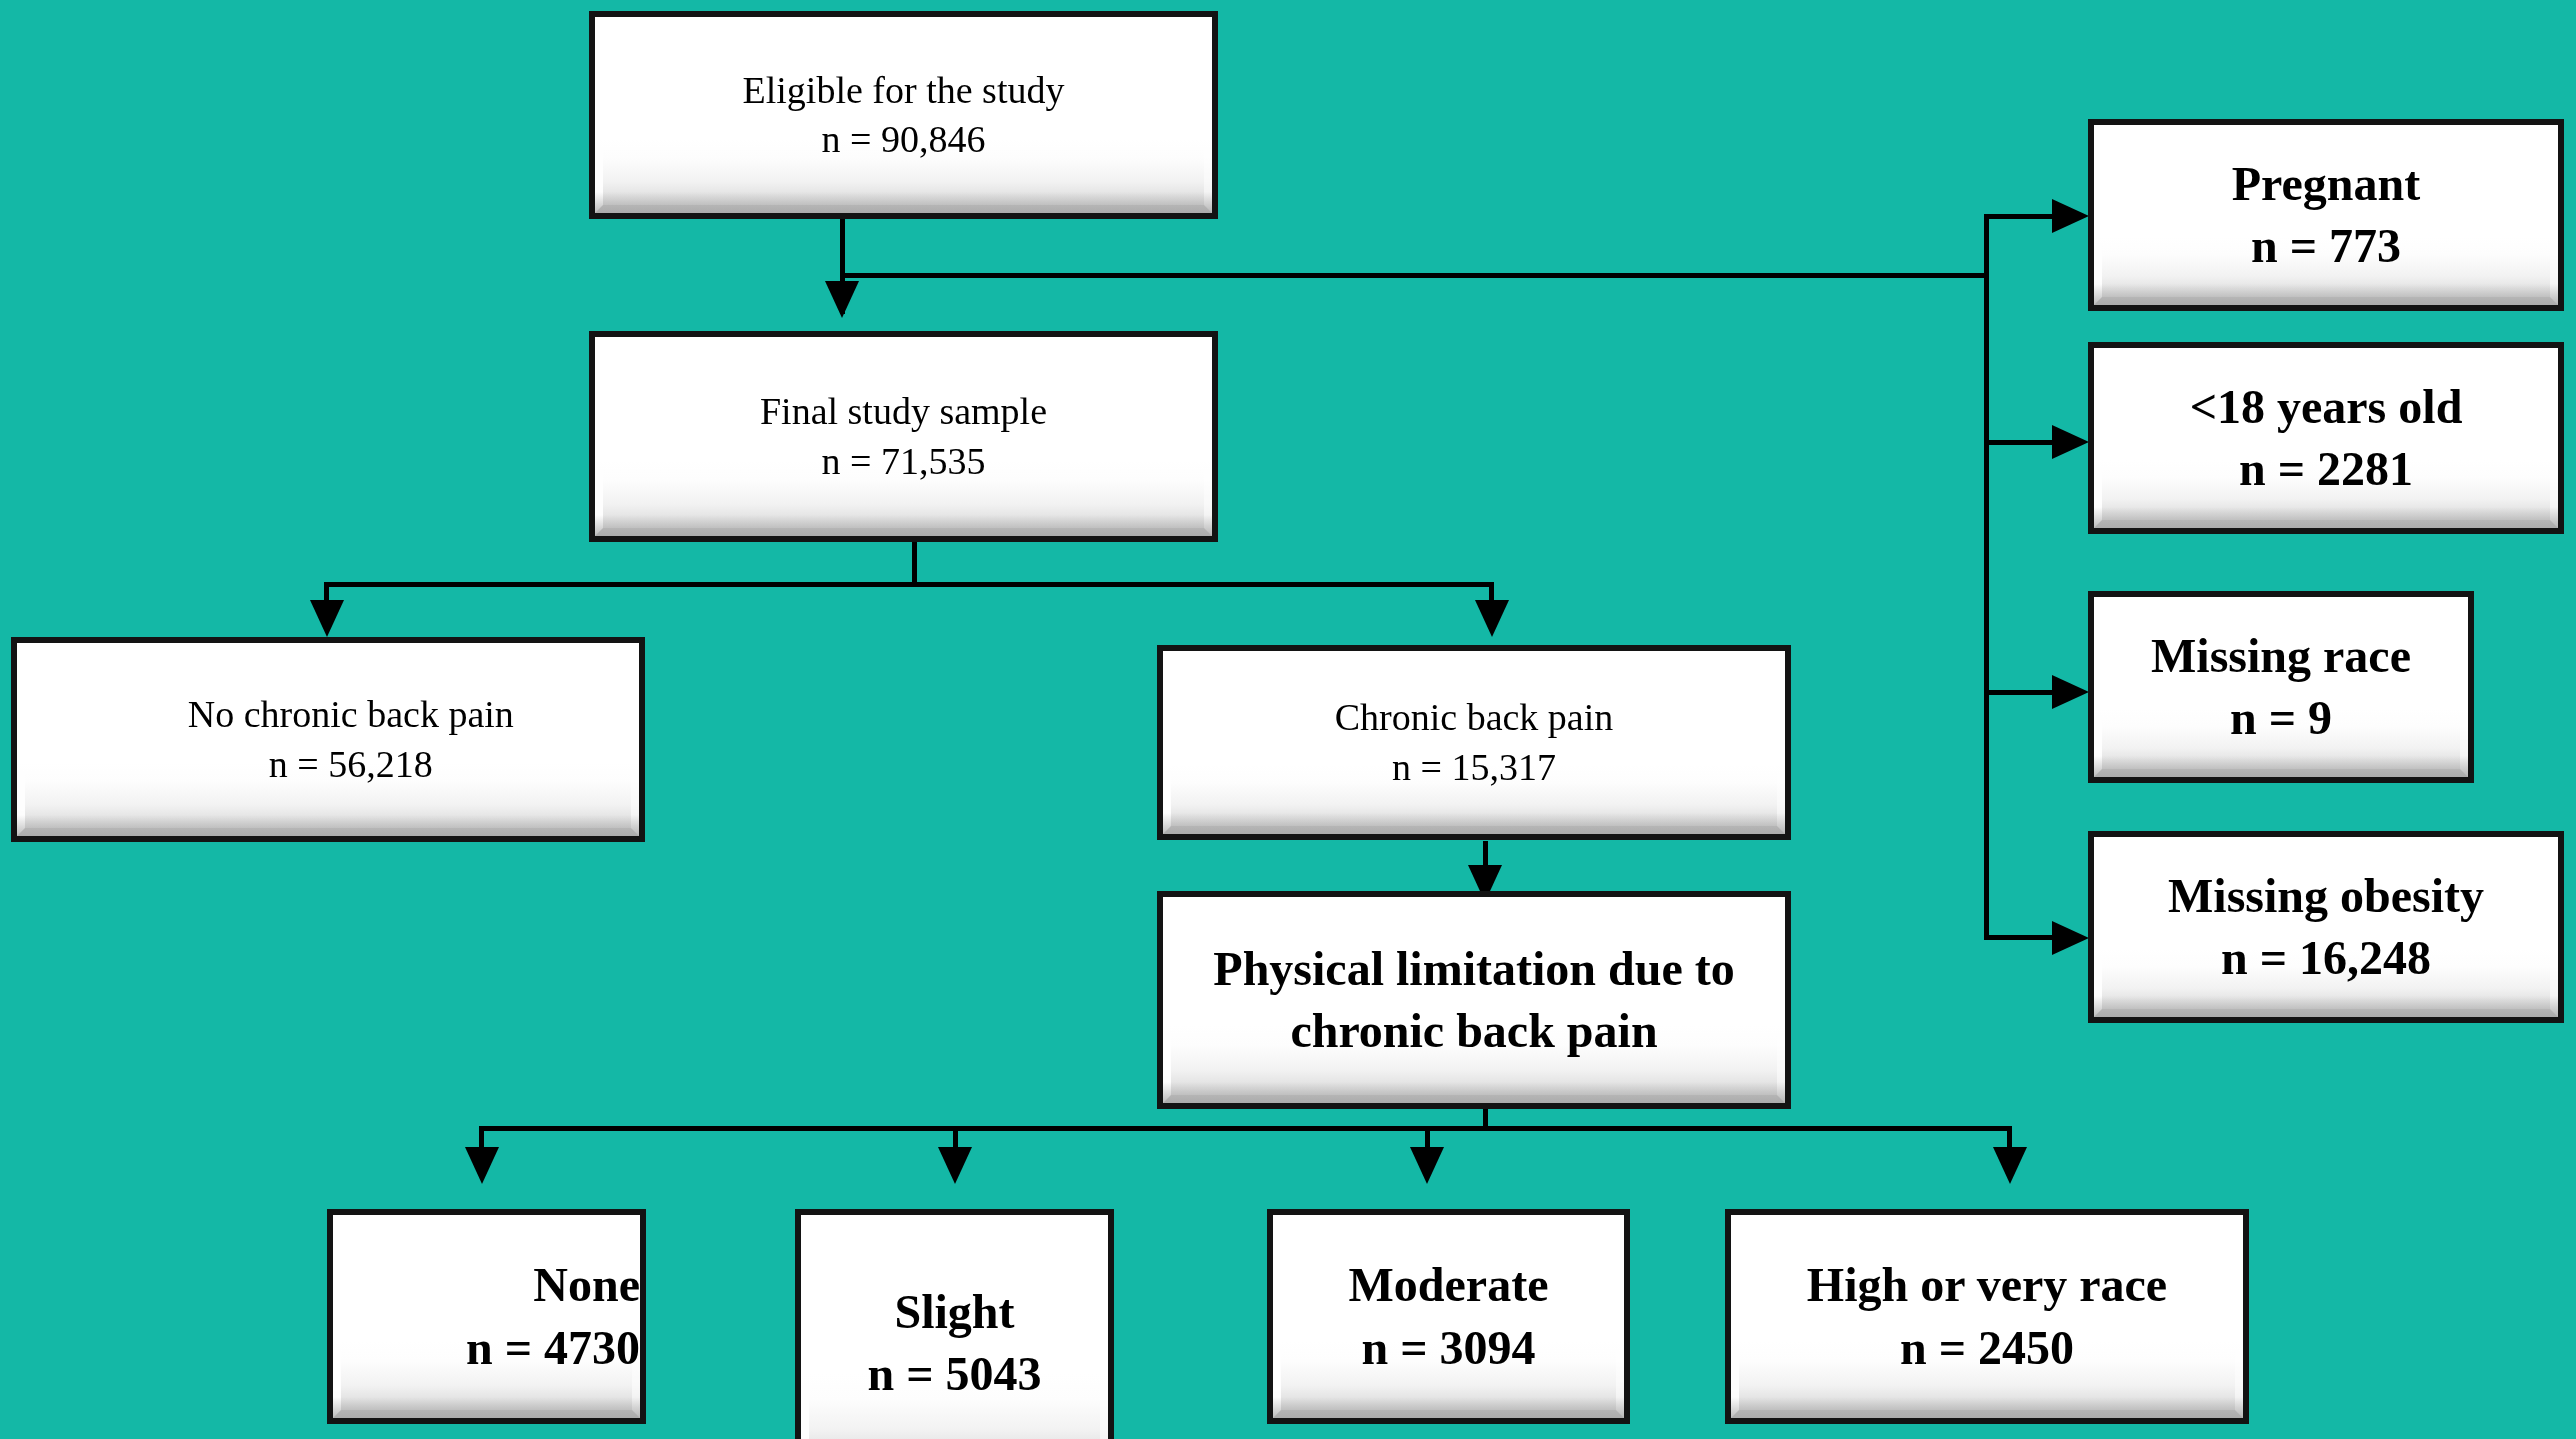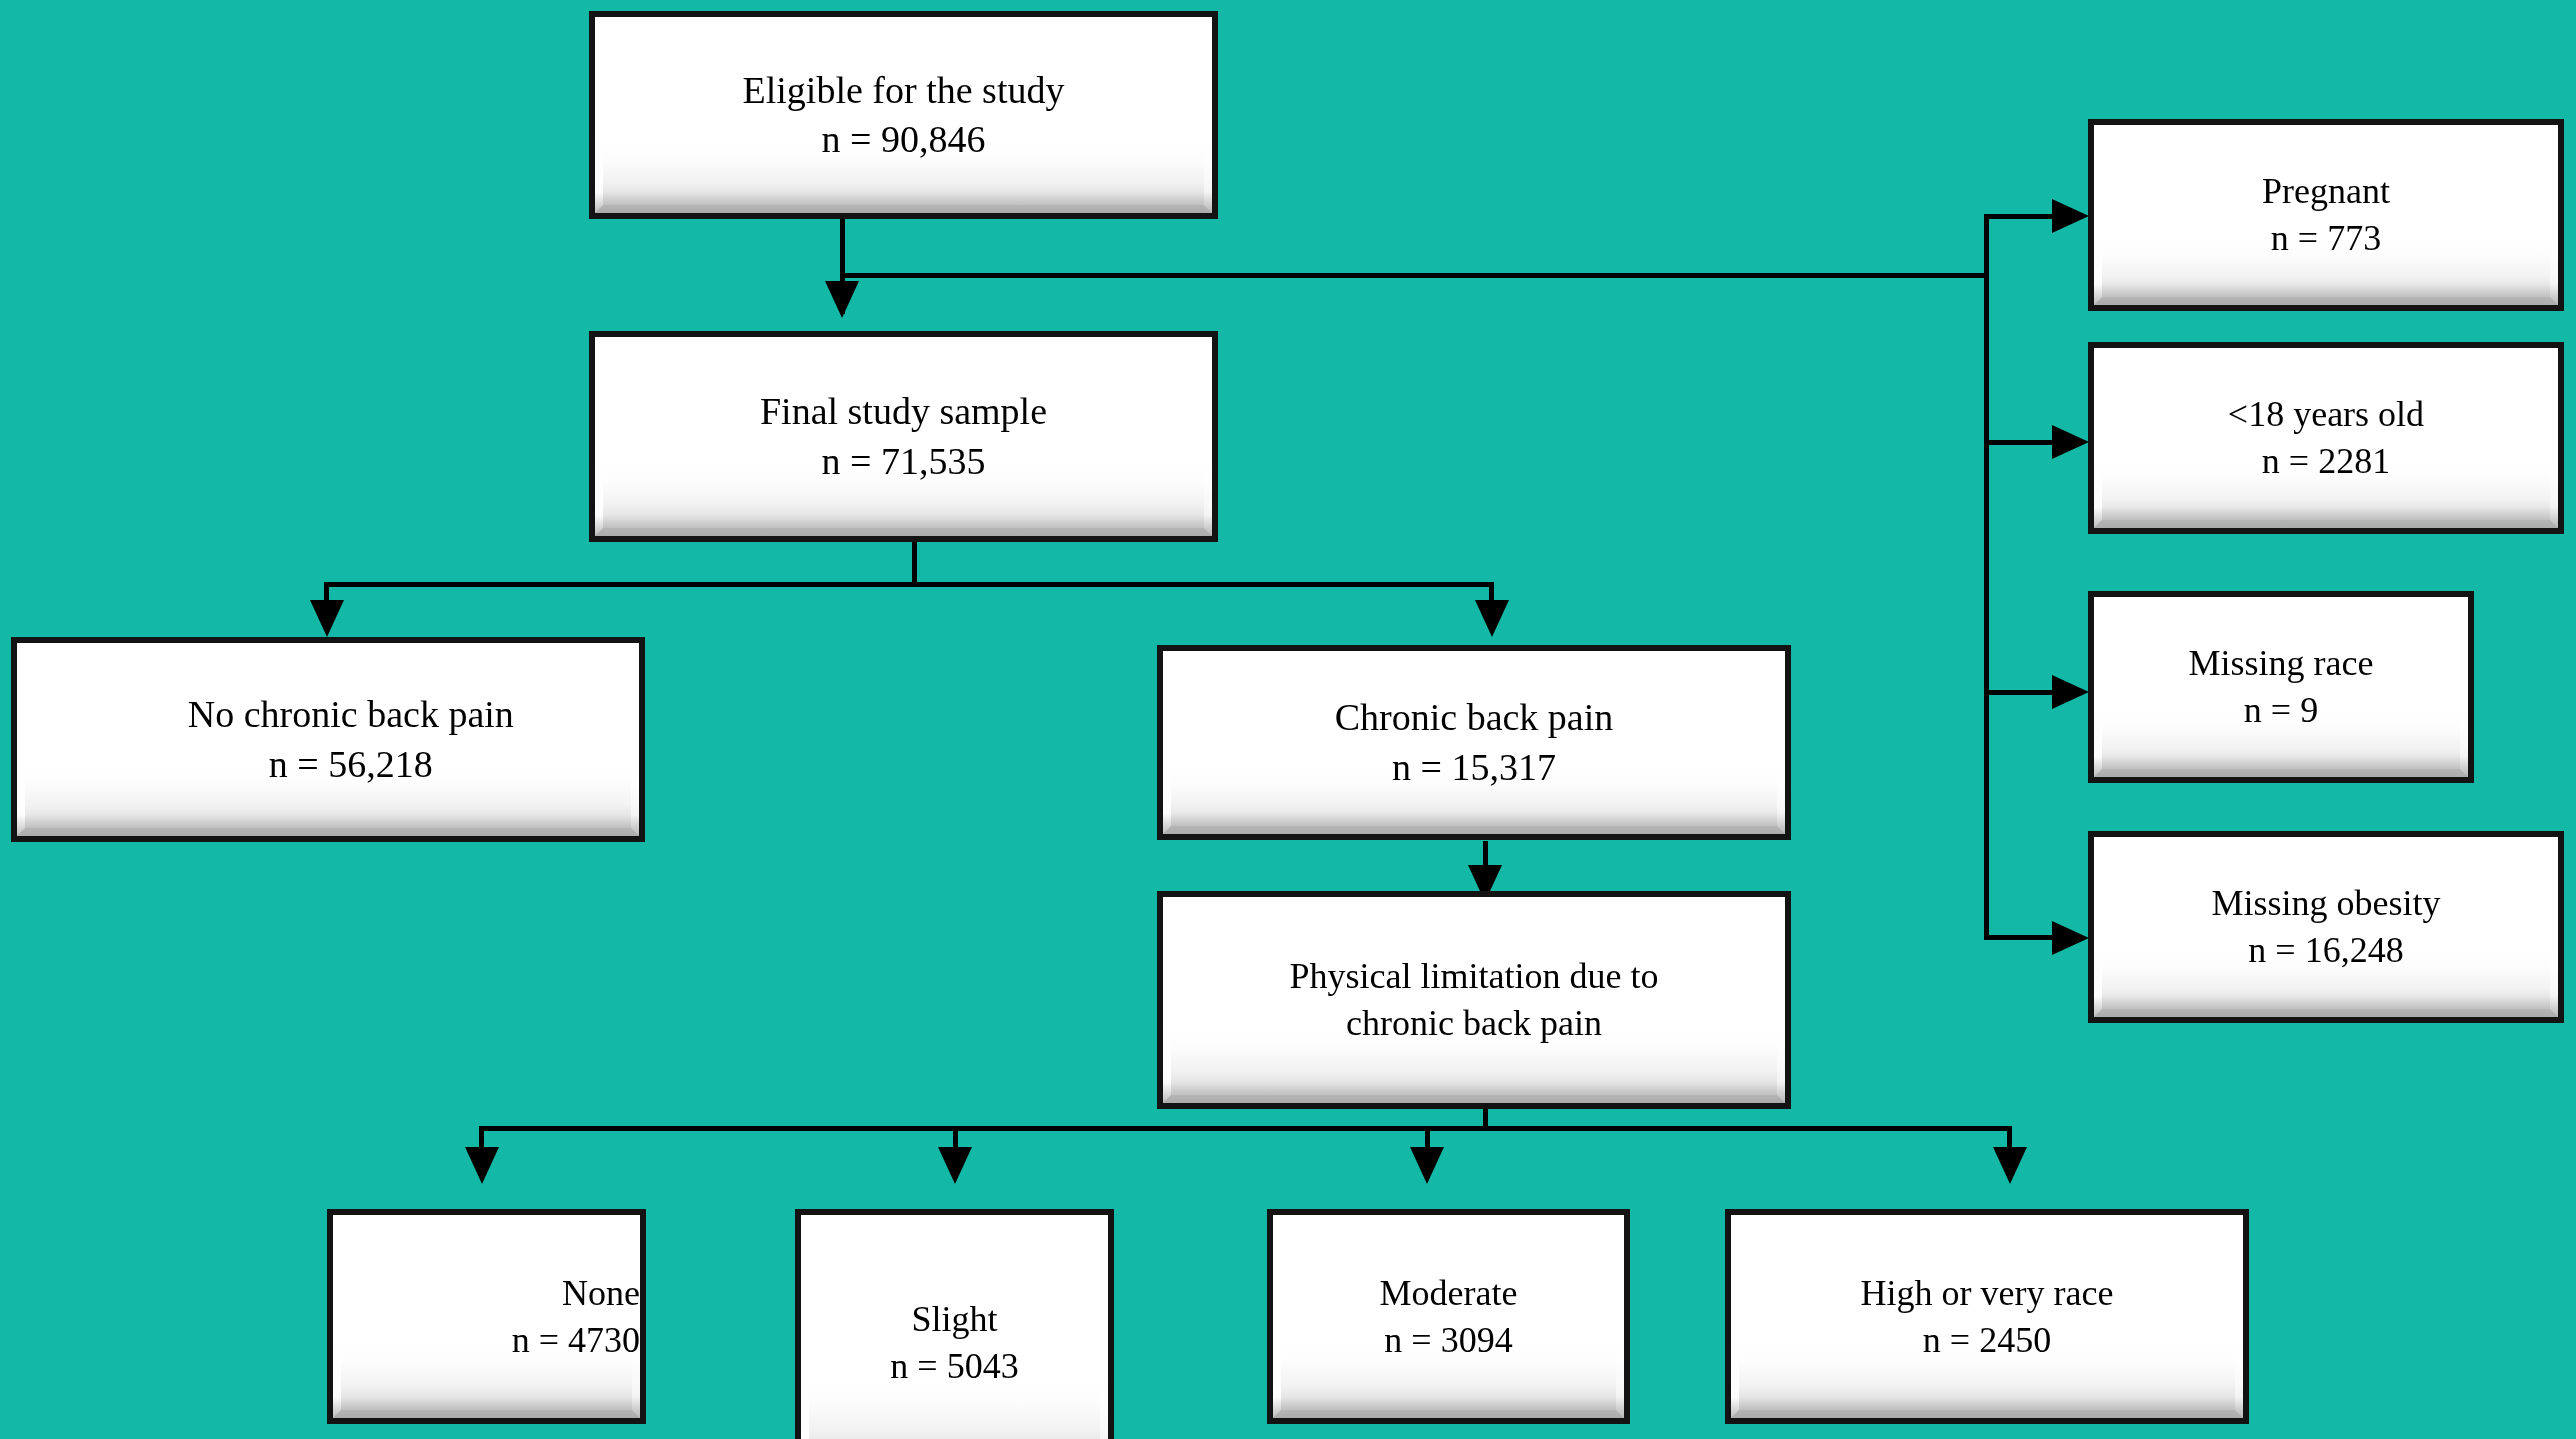--- a/index.html
+++ b/index.html
@@ -59,21 +59,21 @@
     pointer-events: none;
     background: linear-gradient(to bottom, rgba(200,200,200,0) 0%, rgba(168,168,168,0.75) 100%);
   }
   .node .ln {
     position: relative;
     z-index: 2;
     white-space: nowrap;
   }
 
   .sz-lg .ln { font-size: 38px; }
-  .sz-md .ln { font-size: 36px; }
+  .sz-md .ln { font-size: 48px; font-weight: bold; }
 
   
   .vline {
     position: absolute;
     background: #000000;
     width: 4.8px;
     z-index: 1;
   }
   .hline {
     position: absolute;

